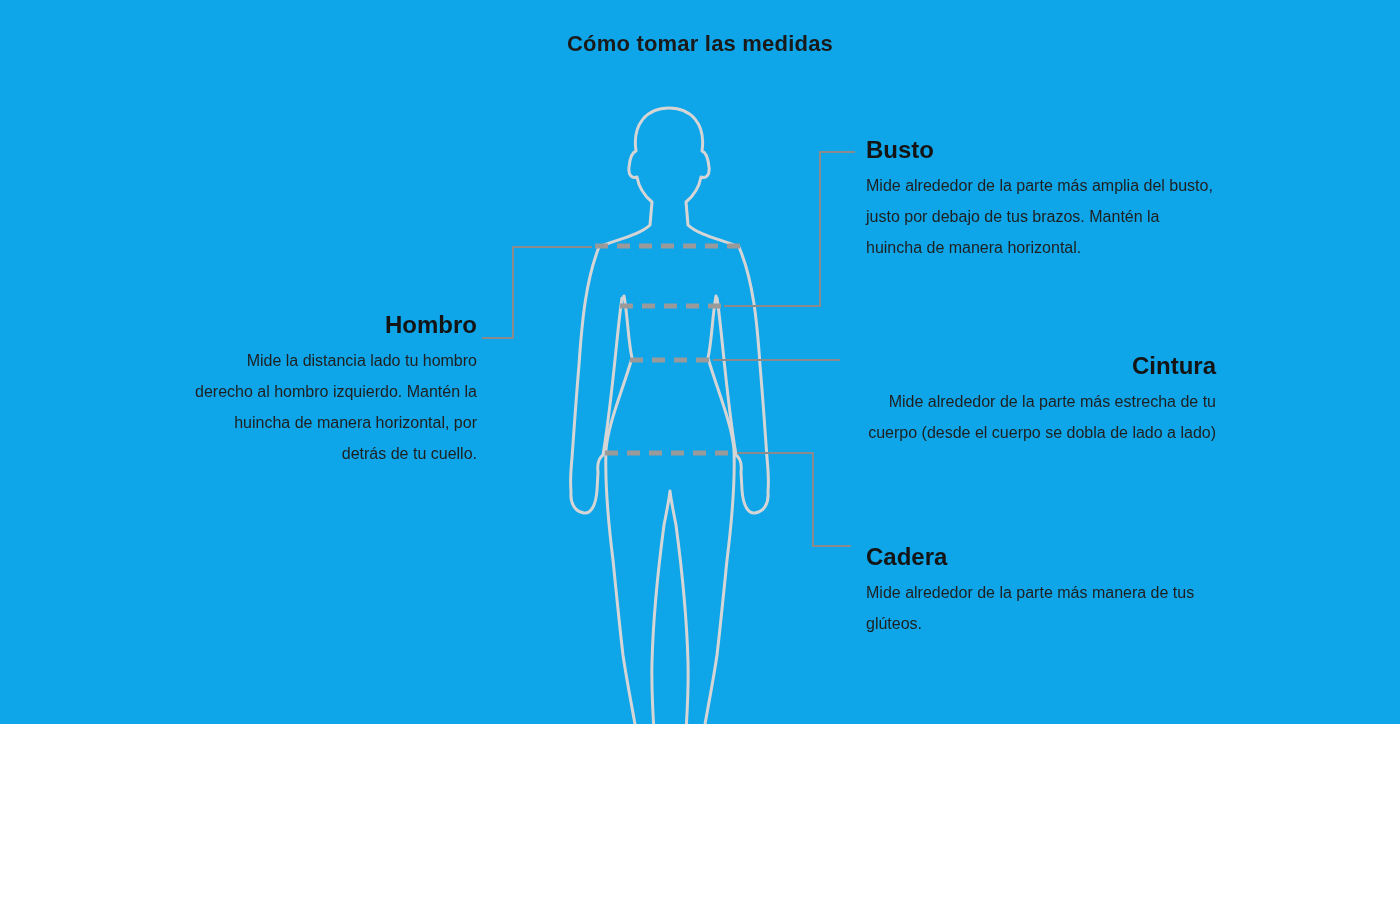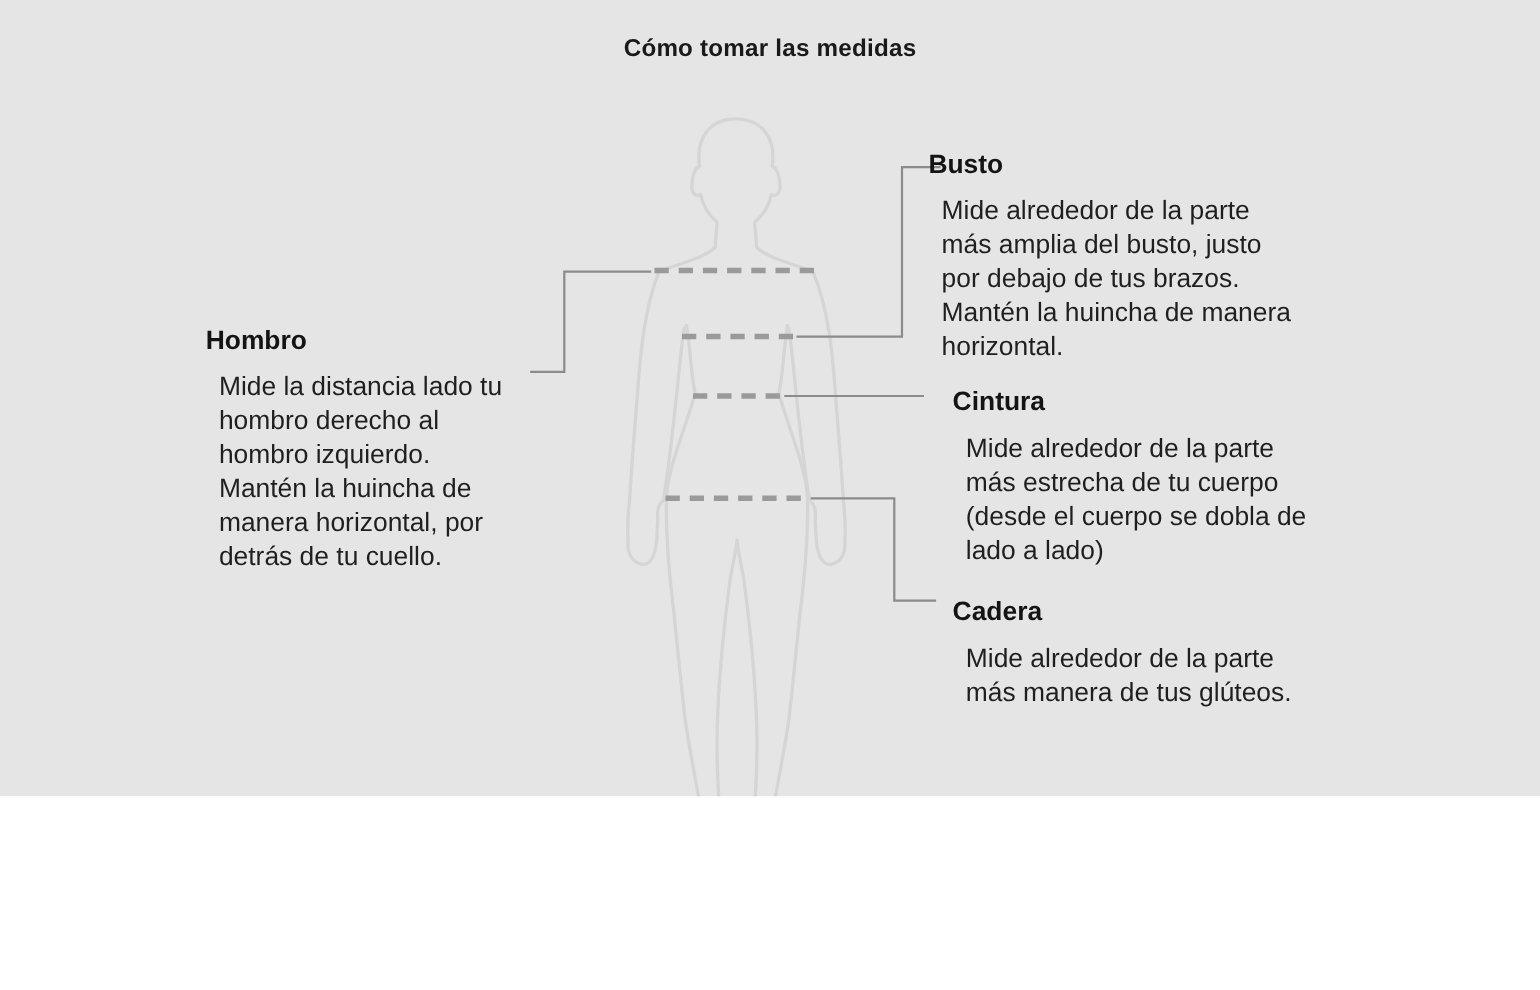--- a/index.html
+++ b/index.html
@@ -5,21 +5,21 @@
   html, body {
     margin: 0;
     padding: 0;
     background: #ffffff;
     font-family: "Liberation Sans", sans-serif;
   }
   .canvas {
     position: relative;
     width: 1400px;
     height: 724px;
-    background: #e5e5e5;
+    background: #0ea5e9;
     overflow: hidden;
   }
   .title {
     position: absolute;
     top: 31px;
     left: 0;
     width: 100%;
     margin: 0;
     text-align: center;
     font-size: 22px;
@@ -52,29 +52,29 @@
     position: absolute;
     color: #1a1a1a;
   }
   .mblock h2 {
     margin: 0 0 6px 0;
     font-size: 24px;
     font-weight: 700;
     color: #141414;
   }
   .mblock p {
-    margin: 12px;
-    font-size: 24px;
+    margin: 0;
+    font-size: 16px;
     line-height: 31px;
     color: #1f1f1f;
   }
-  .block-busto   { left: 844px; top: 136px; width: 350px; }
-  .block-cintura { left: 866px; top: 352px; width: 350px; }
+  .block-busto   { left: 866px; top: 136px; width: 350px; }
+  .block-cintura { left: 866px; top: 352px; width: 350px; text-align: right; }
   .block-cadera  { left: 866px; top: 543px; width: 350px; }
-  .block-hombro  { left: 187px; top: 296px; width: 290px; }
+  .block-hombro  { left: 187px; top: 311px; width: 290px; text-align: right; }
 </style>
 </head>
 <body>
 
 <div class="canvas">
 
   <h1 class="title">Cómo tomar las medidas</h1>
 
   <svg class="diagram" viewBox="0 0 1400 900">
 

